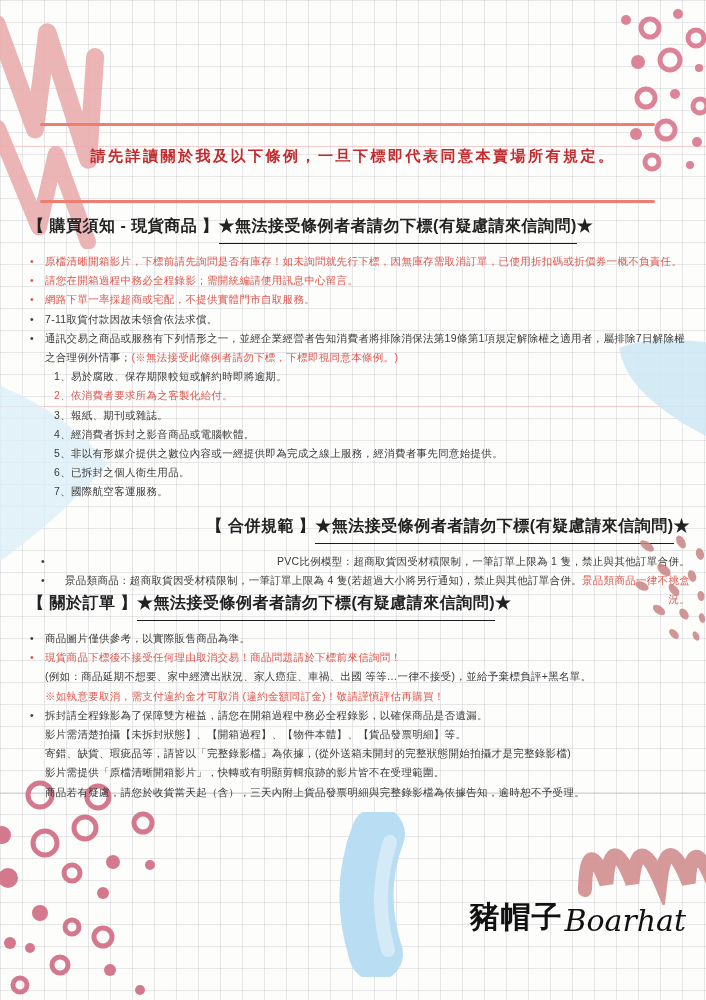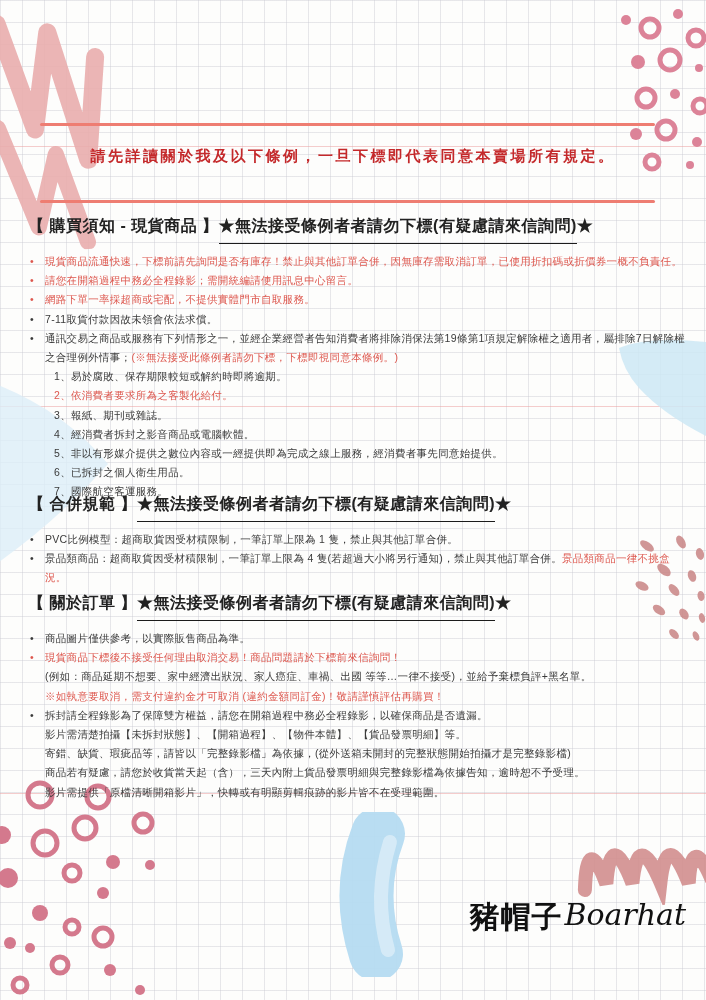--- a/index.html
+++ b/index.html
@@ -22,34 +22,34 @@
   .divider.mid{top:200px;}
 
   .banner{
     position:absolute;top:147px;left:0;width:706px;text-align:center;z-index:2;
     font-family:"Liberation Serif",serif;font-weight:bold;font-size:15px;
     letter-spacing:2.5px;color:var(--banner-red,#c4292b);
   }
 
   .sec{position:absolute;left:28px;width:662px;z-index:2;}
   .sec1{top:214px;}
-  .sec2{top:492px;}
+  .sec2{top:514px;text-align:right;}
   .sec3{top:568px;margin-top:23px;}
   .sec h2{margin:0 0 14px 0;font-size:16px;font-weight:600;color:var(--heading-text,#222);line-height:24px;letter-spacing:.5px;white-space:nowrap;}
   .h-warn{border-bottom:1.6px solid #1c1c1c;padding-bottom:9px;}
   .items{list-style:none;margin:0;padding:0 0 0 2px;}
   .item{display:flex;line-height:19.2px;font-size:10.5px;letter-spacing:.3px;color:var(--body-text,#3a3a3a);}
   .item .marker{flex:none;min-width:15px;}
   .item.indent-1{margin-left:24px;}
   .item .txt{flex:1;}
   .seg.red{color:var(--red-text,#dd574e);}
   .marker.red{color:var(--red-text,#dd574e);}
   .seg.black{color:var(--body-text,#3a3a3a);}
 
-  .brand{position:absolute;top:897px;right:20px;z-index:2;display:flex;align-items:flex-start;}
+  .brand{position:absolute;top:897px;right:20px;z-index:2;display:flex;align-items:flex-end;}
   .brand-cjk{font-size:30px;font-weight:bold;color:var(--brand-text,#111);letter-spacing:1px;}
   .brand-latin{font-family:"DejaVu Serif",serif;font-style:italic;font-size:30px;color:var(--brand-text,#111);margin-left:2px;}
 </style>
 </head>
 <body>
 
 <div class="page">
 
   <div class="accent-line" style="top:146px"></div>
   <div class="accent-line" style="top:406px"></div>
@@ -147,21 +147,21 @@
   <div class="divider top"></div>
   <div class="banner">請先詳讀關於我及以下條例，一旦下標即代表同意本賣場所有規定。</div>
   <div class="divider mid"></div>
 
   <div id="sections">
       <section class="sec sec1">
         <h2><span class="h-bracket">【 購買須知 - 現貨商品 】</span><span class="h-warn">★無法接受條例者者請勿下標(有疑慮請來信詢問)</span><span class="h-star">★</span></h2>
         <ul class="items">
           <li class="item indent-0">
             <span class="marker red">•</span>
-            <span class="txt"><span class="seg red">現貨商品流通快速，下標前請先詢問是否有庫存！禁止與其他訂單合併，因無庫存需取消訂單，已使用折扣碼或折價券一概不負責任。</span></span>
+            <span class="txt"><span class="seg red">原檔清晰開箱影片，下標前請先詢問是否有庫存！如未詢問就先行下標，因無庫存需取消訂單，已使用折扣碼或折價券一概不負責任。</span></span>
           </li>
           <li class="item indent-0">
             <span class="marker red">•</span>
             <span class="txt"><span class="seg red">請您在開箱過程中務必全程錄影；需開統編請使用訊息中心留言。</span></span>
           </li>
           <li class="item indent-0">
             <span class="marker red">•</span>
             <span class="txt"><span class="seg red">網路下單一率採超商或宅配，不提供實體門市自取服務。</span></span>
           </li>
           <li class="item indent-0">
@@ -241,25 +241,25 @@
           <li class="item indent-0">
             <span class="marker black"></span>
             <span class="txt"><span class="seg black">影片需清楚拍攝【未拆封狀態】、【開箱過程】、【物件本體】、【貨品發票明細】等。</span></span>
           </li>
           <li class="item indent-0">
             <span class="marker black"></span>
             <span class="txt"><span class="seg black">寄錯、缺貨、瑕疵品等，請皆以「完整錄影檔」為依據，(從外送箱未開封的完整狀態開始拍攝才是完整錄影檔)</span></span>
           </li>
           <li class="item indent-0">
             <span class="marker black"></span>
+            <span class="txt"><span class="seg black">影片需提供「原檔清晰開箱影片」，快轉或有明顯剪輯痕跡的影片皆不在受理範圍。</span></span>
+          </li>
+          <li class="item indent-0">
+            <span class="marker black"></span>
             <span class="txt"><span class="seg black">商品若有疑慮，請您於收貨當天起（含），三天內附上貨品發票明細與完整錄影檔為依據告知，逾時恕不予受理。</span></span>
-          </li>
-          <li class="item indent-0">
-            <span class="marker black"></span>
-            <span class="txt"><span class="seg black">影片需提供「原檔清晰開箱影片」，快轉或有明顯剪輯痕跡的影片皆不在受理範圍。</span></span>
           </li>
         </ul>
       </section>
     </div>
 
   <div class="brand">
     <span class="brand-cjk">豬帽子</span>
       <span class="brand-latin">Boarhat</span>
   </div>
 </div>

